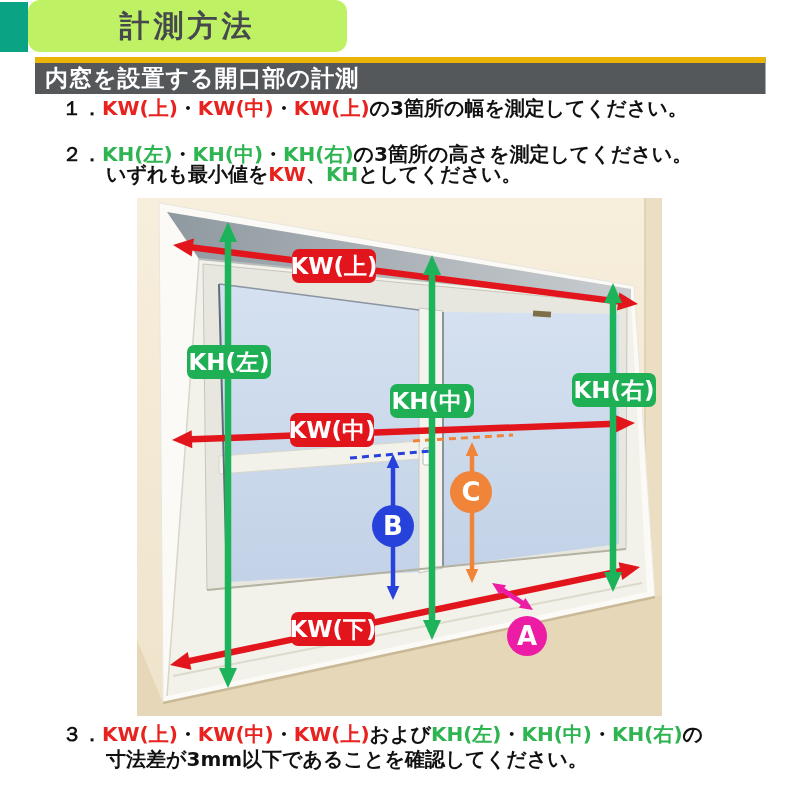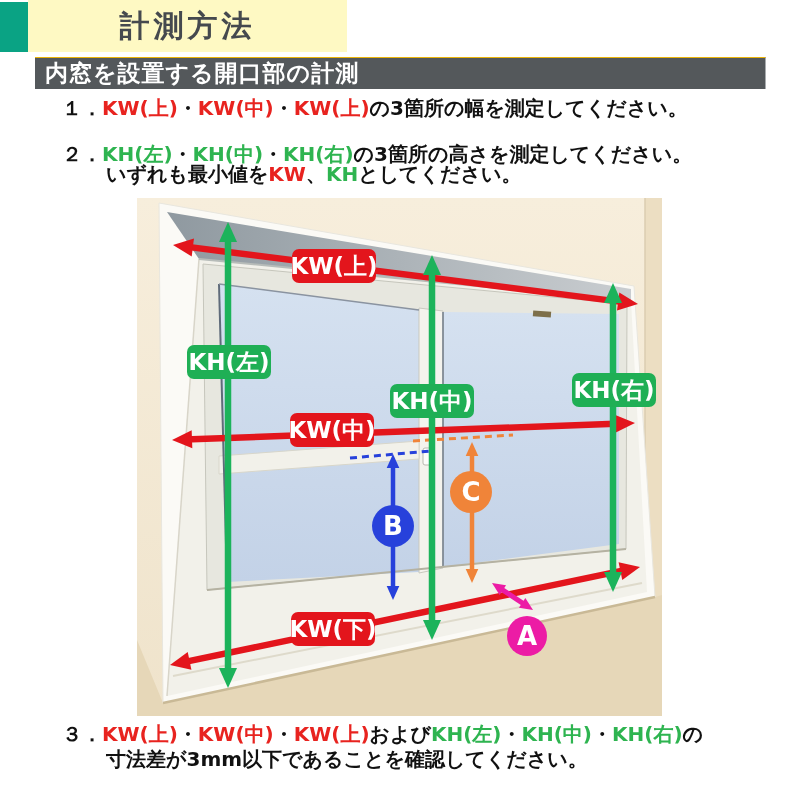--- a/index.html
+++ b/index.html
@@ -1,24 +1,24 @@
 <!DOCTYPE html>
 <html><head>
 <meta charset="utf-8">
 <style>
   html,body{margin:0;padding:0;}
   body{width:800px;height:800px;background:#ffffff;position:relative;overflow:hidden;
        font-family:"DejaVu Sans","Liberation Sans",sans-serif;}
   
   .accent-square{position:absolute;left:0;top:2px;width:28px;height:50px;background:#0AA384;}
-  .title-bar{position:absolute;left:28px;top:0;width:319px;height:52px;background:#fef9c3;
-             display:flex;align-items:center;justify-content:center;}
+  .title-bar{position:absolute;left:28px;top:0;width:319px;height:52px;background:#bef264;
+             display:flex;align-items:center;justify-content:center;border-radius:12px;}
   .title-bar span{font-size:30px;font-weight:bold;color:#45494E;letter-spacing:4px;}
   .section-bar{position:absolute;left:35px;top:57px;width:730px;height:31px;background:#54585B;
-               border-top:1px solid #eab308;border-right:1px solid #A9ACAE;
+               border-top:6px solid #eab308;border-right:1px solid #A9ACAE;
                display:flex;align-items:center;}
   .section-bar span{color:#ffffff;font-size:23px;font-weight:bold;padding-left:10px;letter-spacing:1px;}
   
   .txt{position:absolute;left:62px;white-space:nowrap;font-size:20px;font-weight:600;color:#111111;}
   .txt.indent{left:106px;text-align:center;}
   .red{color:#E8231F;}
   .grn{color:#2EB450;}
   
   .photo{position:absolute;left:137px;top:198px;width:525px;height:518px;}
   svg text{font-family:"DejaVu Sans","Liberation Sans",sans-serif;}

